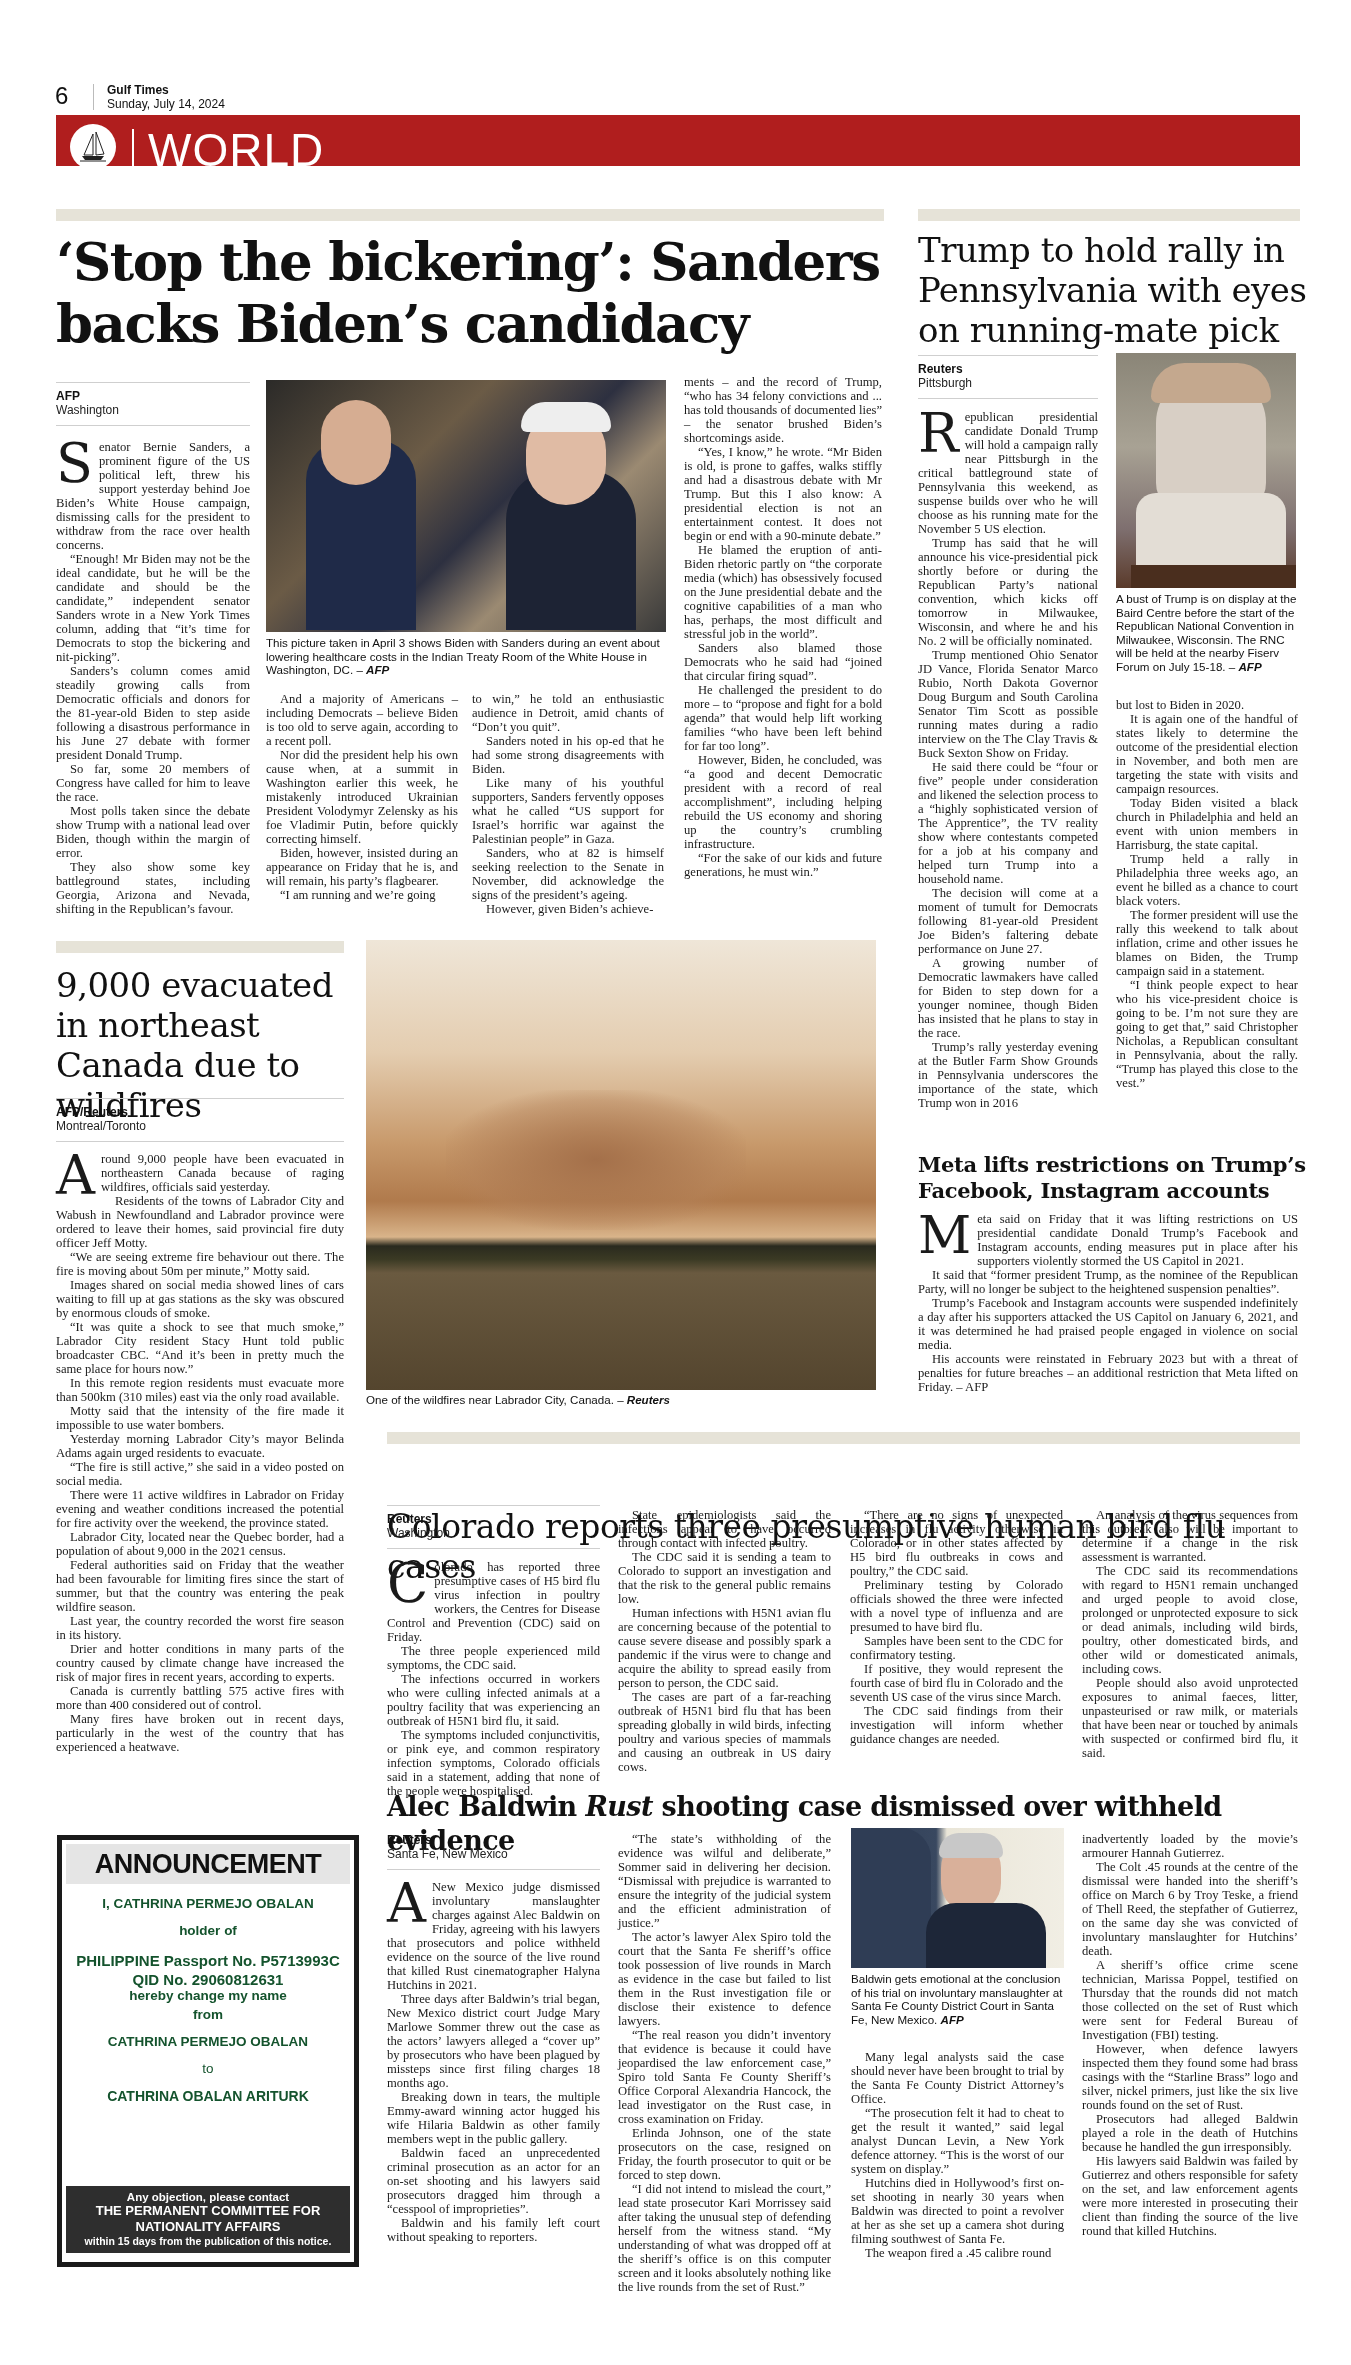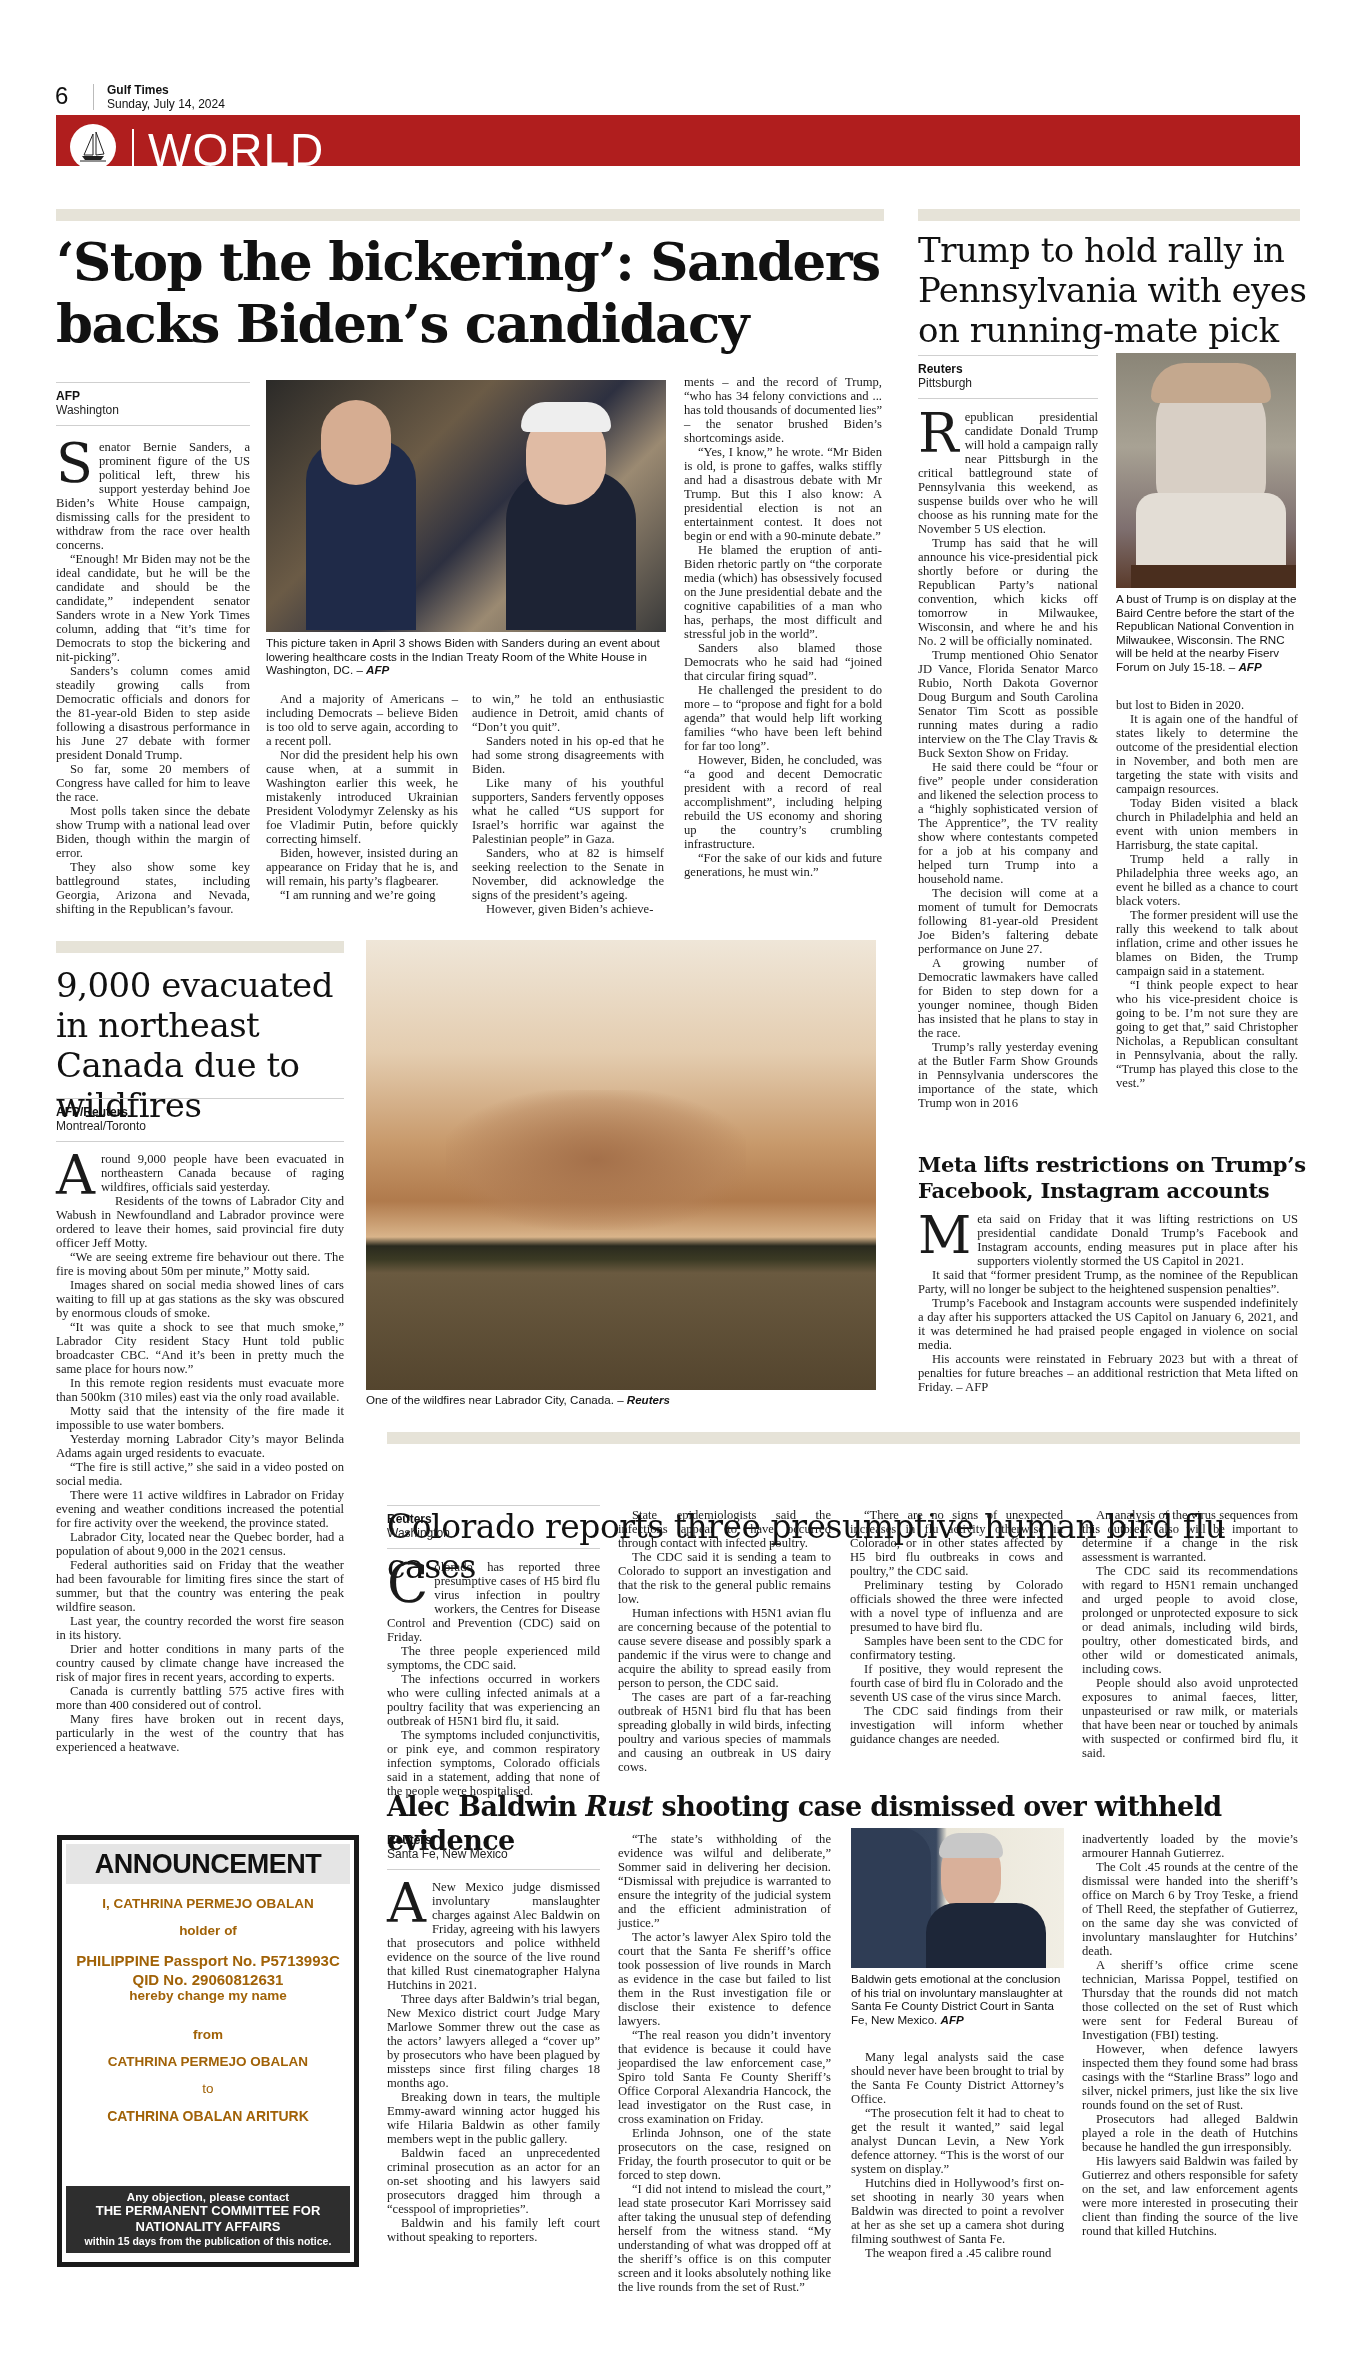--- a/index.html
+++ b/index.html
@@ -265,27 +265,27 @@
   <p class="lead">inadvertently loaded by the movie’s armourer Hannah Gutierrez.</p>
   <p>The Colt .45 rounds at the centre of the dismissal were handed into the sheriff’s office on March 6 by Troy Teske, a friend of Thell Reed, the stepfather of Gutierrez, on the same day she was convicted of involuntary manslaughter for Hutchins’ death.</p>
   <p>A sheriff’s office crime scene technician, Marissa Poppel, testified on Thursday that the rounds did not match those collected on the set of Rust which were sent for Federal Bureau of Investigation (FBI) testing.</p>
   <p>However, when defence lawyers inspected them they found some had brass casings with the “Starline Brass” logo and silver, nickel primers, just like the six live rounds found on the set of Rust.</p>
   <p>Prosecutors had alleged Baldwin played a role in the death of Hutchins because he handled the gun irresponsibly.</p>
   <p>His lawyers said Baldwin was failed by Gutierrez and others responsible for safety on the set, and law enforcement agents were more interested in prosecuting their client than finding the source of the live round that killed Hutchins.</p>
 </div>
 
 <div class="abs" style="left:57px; top:1835px; width:302px; height:432px; border:5px solid #1a1a1a; background:#fff; padding:4px;">
   <div class="sans" style="background:#e5e5e5; text-align:center; font-size:27px; font-weight:bold; height:40px; line-height:40px; letter-spacing:-0.5px;">ANNOUNCEMENT</div>
-  <div class="sans" style="text-align:center; color:#a16207;">
+  <div class="sans" style="text-align:center; color:#14532d;">
     <div style="font-size:13.5px; font-weight:bold; margin-top:12px;">I,  CATHRINA PERMEJO OBALAN</div>
     <div style="font-size:13.5px; font-weight:bold; margin-top:12px;">holder of</div>
     <div style="font-size:15px; font-weight:bold; margin-top:14px;">PHILIPPINE Passport No. P5713993C</div>
     <div style="font-size:15px; font-weight:bold; margin-top:2px;">QID No. 29060812631</div>
     <div style="font-size:13.5px; font-weight:bold; ">hereby change my name</div>
-    <div style="font-size:13.5px; font-weight:bold; margin-top:24px;">from</div>
+    <div style="font-size:13.5px; font-weight:bold; margin-top:4px;">from</div>
     <div style="font-size:13.5px; font-weight:bold; margin-top:12px;">CATHRINA PERMEJO OBALAN</div>
     <div style="font-size:13.5px; font-weight:normal; margin-top:12px;">to</div>
     <div style="font-size:14px; font-weight:bold; margin-top:12px;">CATHRINA OBALAN ARITURK</div>
   </div>
   <div class="sans" style="position:absolute; left:4px; right:4px; bottom:9px; background:#2e2e2e; color:#fff; text-align:center; padding:5px 4px 6px;">
     <div style="font-size:11.5px; font-weight:bold;">Any objection, please contact</div>
     <div style="font-size:13px; font-weight:bold; line-height:16px;">THE PERMANENT COMMITTEE FOR NATIONALITY AFFAIRS</div>
     <div style="font-size:10.5px; font-weight:bold;">within 15 days from the publication of this notice.</div>
   </div>
 </div>

